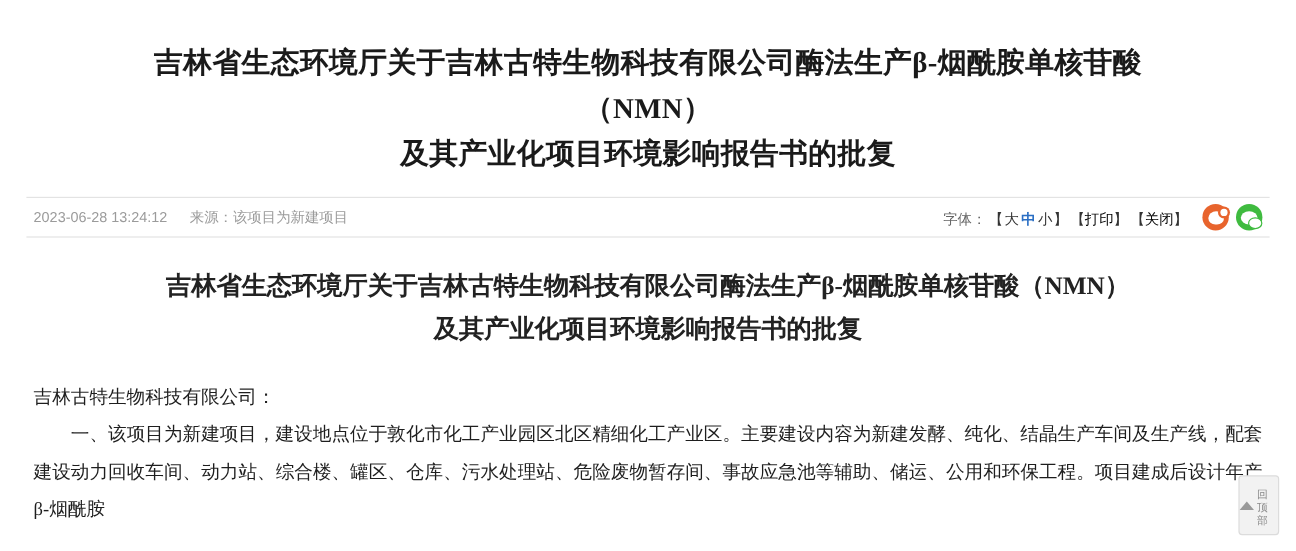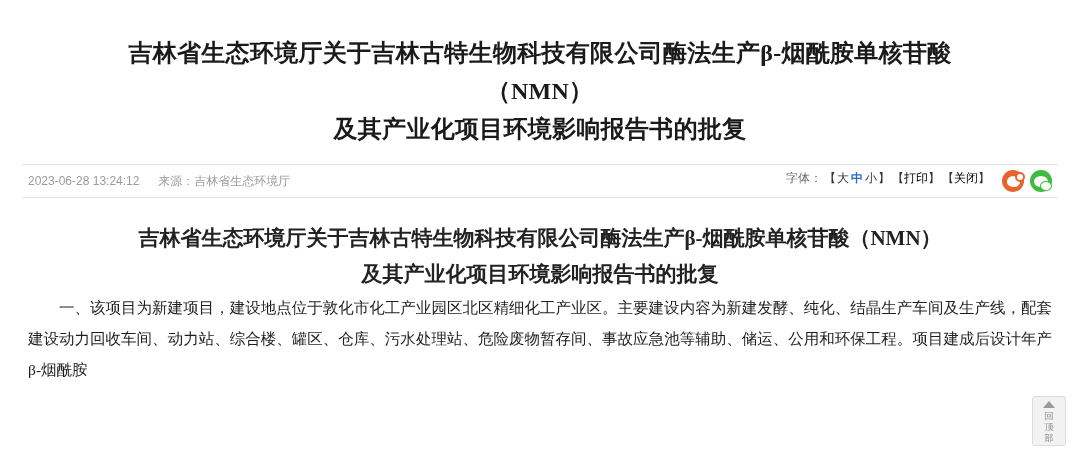--- a/index.html
+++ b/index.html
@@ -49,21 +49,21 @@
     box-sizing: border-box;
   }
   .meta-left {
     font-size: 12px;
     color: #9b9b9b;
     white-space: nowrap;
   }
   .meta-left .sep { display: inline-block; width: 12px; }
   .meta-right {
     display: flex;
-    align-items: flex-start;
+    align-items: flex-end;
     gap: 0px;
     font-size: 12px;
     color: #555;
     white-space: nowrap;
   }
   .meta-right .fontlabel { color: #666; margin-right: 2px; }
   .meta-right .brk { color: #333; }
   .meta-right .fsize {
     color: #333;
     padding: 0 1px;
@@ -147,21 +147,21 @@
   .backtop {
     position: absolute;
     right: 14px;
     top: 396px;
     width: 34px;
     height: 50px;
     background: #f2f2f2;
     border: 1px solid #dcdcdc;
     border-radius: 3px;
     display: flex;
-    flex-direction: column;
+    flex-direction: row;
     align-items: center;
     justify-content: flex-start;
     padding-top: 4px;
     box-sizing: border-box;
     color: #8a8a8a;
     font-size: 9px;
     line-height: 11px;
     text-align: center;
     cursor: pointer;
   }
@@ -181,21 +181,21 @@
 
   <div class="doc-header">
     <div class="line">吉林省生态环境厅关于吉林古特生物科技有限公司酶法生产β-烟酰胺单核苷酸（NMN）</div>
     <div class="line">及其产业化项目环境影响报告书的批复</div>
   </div>
 
   <div class="meta-bar">
     <div class="meta-left">
       <span>2023-06-28 13:24:12</span>
       <span class="sep"></span>
-      <span>来源：</span><span>吉林省生态环境厅</span>
+      <span>来源：</span><span>该项目为新建项目</span>
     </div>
     <div class="meta-right">
       <span class="fontlabel">字体：</span>
       <span class="brk">【</span>
       <span class="fsize">大</span>
       <span class="fsize active">中</span>
       <span class="fsize">小</span>
       <span class="brk">】</span>
       <span class="brk grp">【</span>
       <span class="act">打印</span>
@@ -212,20 +212,21 @@
             <span class="glyph"></span>
           </span>
       </span>
     </div>
   </div>
 
   <div class="body-wrap">
     <div class="inner-title">吉林省生态环境厅关于吉林古特生物科技有限公司酶法生产β-烟酰胺单核苷酸（NMN）</div>
     <div class="inner-title">及其产业化项目环境影响报告书的批复</div>
 
+    <div class="para first">吉林古特生物科技有限公司：</div>
     <div class="para indent"><span>一、该项目为新建项目，建设地点位于敦化市化工产业园区北区精细化工产业区。主要建设内容为新建发酵、纯化、结晶生产车间及生产线，配套建设动力回收车间、动力站、综合楼、罐区、仓库、污水处理站、危险废物暂存间、事故应急池等辅助、储运、公用和环保工程。项目建成后设计年产β-烟酰胺</span></div>
   </div>
 
   <div class="backtop">
     <span class="arrow"></span>
     <span class="lbl">回顶部</span>
   </div>
 
 </div>
 

